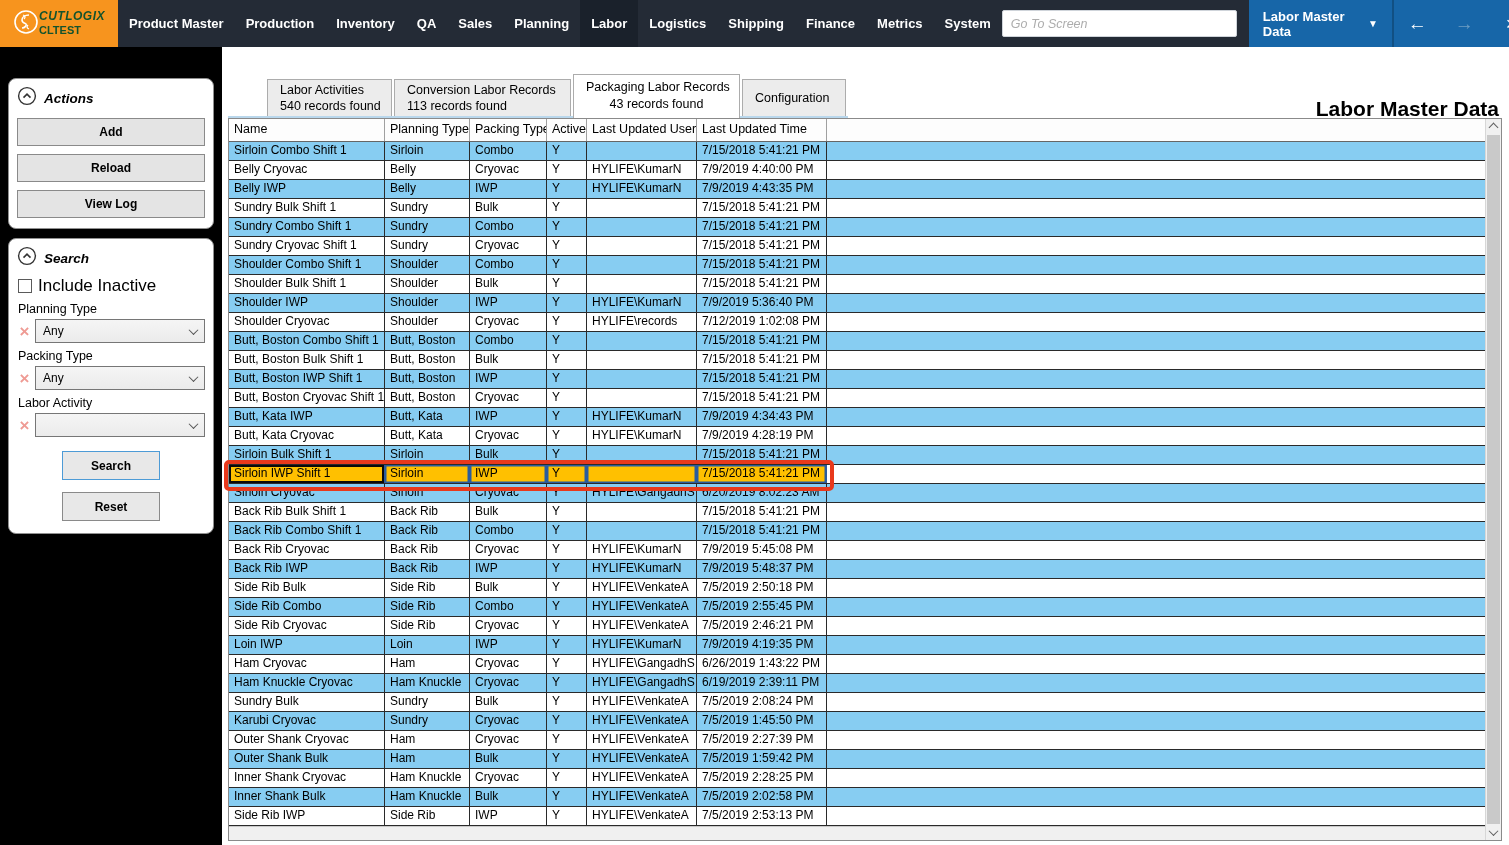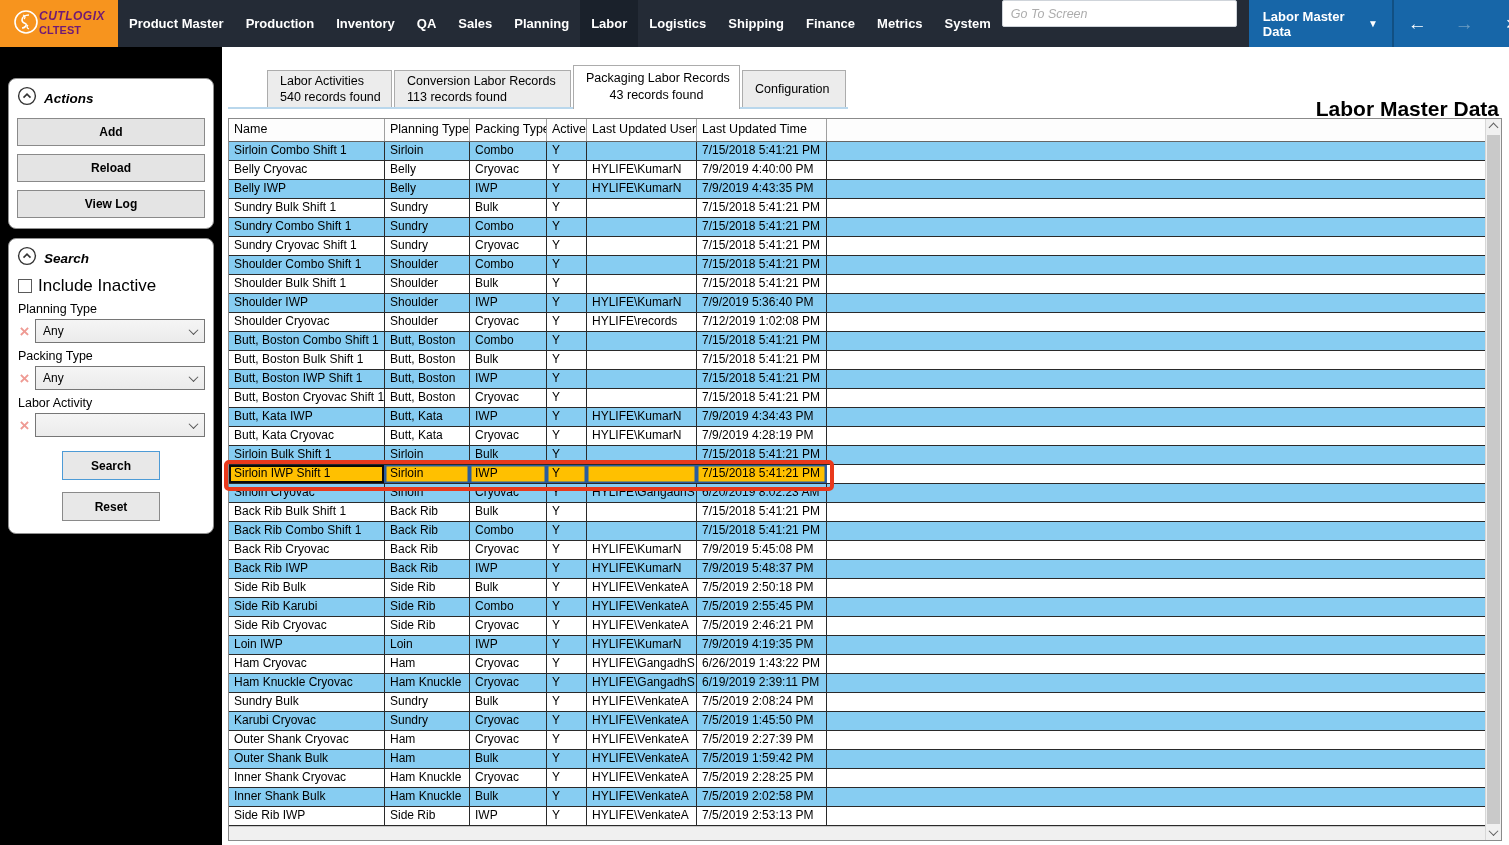--- a/index.html
+++ b/index.html
@@ -3,29 +3,29 @@
 <meta charset="utf-8">
 <style>
   * { box-sizing: border-box; margin: 0; padding: 0; }
   html,body { width:1509px; height:845px; overflow:hidden; background:#fff;
     font-family:"Liberation Sans", sans-serif; color:#000; }
 
   
   .topbar { position:absolute; left:0; top:0; width:1509px; height:47px;
     background:#242b36; display:flex; align-items:stretch; }
   .logo-block { width:118px; background:#f7941e; display:flex; align-items:center;
-    justify-content:center; color:#701a75; flex:none; }
+    justify-content:center; color:#14532d; flex:none; }
   .logo-text { display:flex; flex-direction:column; line-height:1.15; }
   .logo-brand { font-size:12px; font-weight:bold; font-style:italic; letter-spacing:.5px; }
   .logo-env { font-size:11px; font-weight:bold; }
   .menu { display:flex; align-items:stretch; }
   .menu-item { color:#fff; font-size:13px; font-weight:bold; padding:8px 11px;
     display:flex; align-items:center; cursor:default; white-space:nowrap; }
   .menu-item.active { background:#1a212b; }
-  .goto-wrap { margin-left:auto; display:flex; padding-right:12px; }
+  .goto-wrap { margin-left:auto; display:flex; align-items:center; padding-right:12px; }
   .goto-input { width:235px; height:27px; border:1px solid #cfd4da; border-radius:2px;
     font-size:12.5px; padding:0 8px; font-family:"Liberation Sans",sans-serif; }
   .goto-input::placeholder { color:#adadad; font-style:italic; }
   .nav-right { width:354px; flex:none; background:#1766a8; display:flex; align-items:stretch; color:#fff; }
   .screen-dd { display:flex; align-items:center; gap:10px; padding:0 14px;
     border-right:2px solid #115083; font-size:13px; font-weight:bold; flex:none; width:145px; }
   .dd-caret { font-size:10px; }
   .nav-btn { width:47px; display:flex; align-items:center; justify-content:center;
     font-size:19px; flex:none; }
   .nav-btn.disabled { color:#6f9ec4; }
@@ -59,21 +59,21 @@
   .chev.down { transform:rotate(45deg) translate(-1px,-1px); }
   .chev.up { transform:rotate(-135deg); }
   .small-btn { display:block; width:98px; height:29px; margin:0 auto; background:#e8e8e8;
     font-size:12px; font-weight:bold; font-family:"Liberation Sans",sans-serif; }
   .small-btn.primary { margin-top:14px; border:1px solid #4d9bd6; }
   .small-btn.normal { margin-top:12px; margin-bottom:2px; border:1px solid #8a8a8a; }
 
   
   .main { position:absolute; left:222px; top:47px; right:0; bottom:0; background:#fff; }
 
-  .tab-strip { position:absolute; left:6px; top:18px; height:44px; display:inline-flex;
+  .tab-strip { position:absolute; left:6px; top:27px; height:44px; display:inline-flex;
     align-items:flex-end; border-bottom:2px solid #b9d7ec;padding-left:39px; }
   .tab { height:37px; background:#ececec; border:1px solid #acacac; border-bottom:none;
     margin-right:2px; display:flex; flex-direction:column; justify-content:center;
     padding:0 12px; font-size:12.5px; line-height:1.3; white-space:nowrap; }
   .tab.active { height:44px; background:#fff; margin-bottom:-2px; z-index:2; padding-bottom:2px; }
   .tab-strip .tab:nth-of-type(1){ width:125px; }
   .tab-strip .tab:nth-of-type(2){ width:177px; }
   .tab-strip .tab:nth-of-type(3){ width:167px;text-align:center; }
   .tab-strip .tab:nth-of-type(4){ width:104px; }
 
@@ -534,21 +534,21 @@
             <div class="cell c0">Side Rib Bulk</div>
             <div class="cell c1">Side Rib</div>
             <div class="cell c2">Bulk</div>
             <div class="cell c3">Y</div>
             <div class="cell c4">HYLIFE\VenkateA</div>
             <div class="cell c5">7/5/2019 2:50:18 PM</div>
             <div class="cell cf"></div>
           </div>
 
           <div class="row alt">
-            <div class="cell c0">Side Rib Karubi</div>
+            <div class="cell c0">Side Rib Combo</div>
             <div class="cell c1">Side Rib</div>
             <div class="cell c2">Combo</div>
             <div class="cell c3">Y</div>
             <div class="cell c4">HYLIFE\VenkateA</div>
             <div class="cell c5">7/5/2019 2:55:45 PM</div>
             <div class="cell cf"></div>
           </div>
 
           <div class="row">
             <div class="cell c0">Side Rib Cryovac</div>

